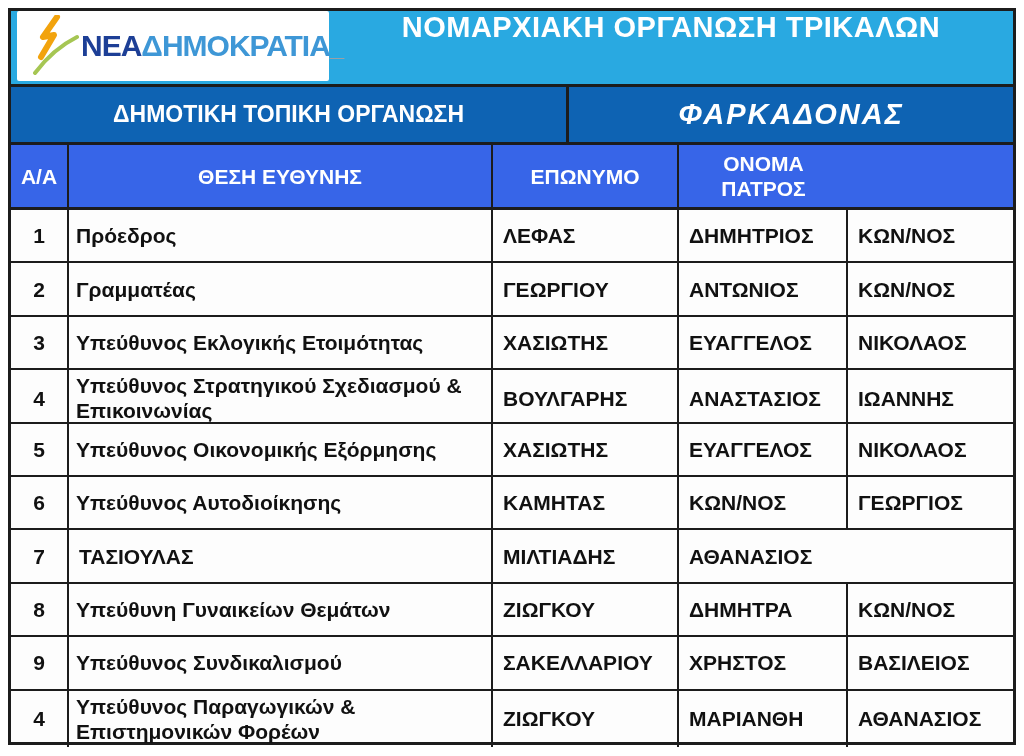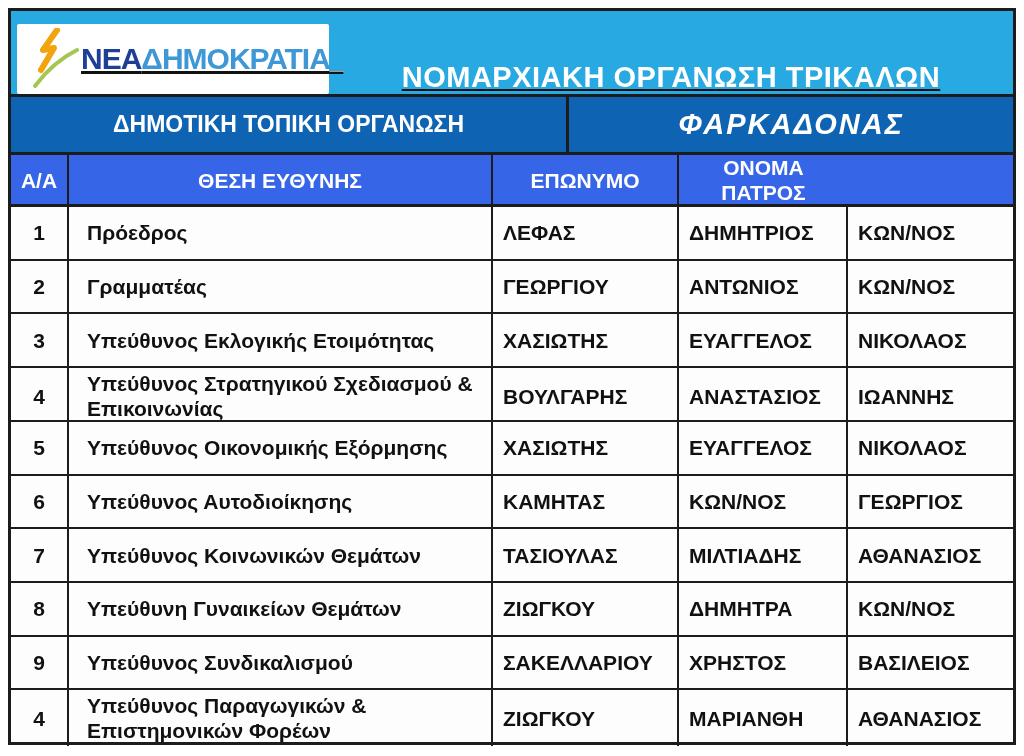--- a/index.html
+++ b/index.html
@@ -12,55 +12,55 @@
     --flame-orange:#f2a30d;
     --flame-green:#a6c653;
   }
   *{box-sizing:border-box;margin:0;padding:0;}
   html,body{width:1024px;height:756px;background:#fff;overflow:hidden;}
   body{font-family:"Liberation Sans","DejaVu Sans",sans-serif;font-weight:bold;color:#111;}
   .sheet{position:absolute;left:8px;top:8px;width:1008px;height:737px;
          border:3px solid var(--border);display:flex;flex-direction:column;background:#fff;}
 
   
-  .band1{height:86px;background:var(--top-band);border-bottom:3px solid var(--border);
-         display:flex;align-items:flex-end;flex:0 0 auto;text-decoration:underline;}
+  .band1{height:76px;background:var(--top-band);border-bottom:3px solid var(--border);
+         display:flex;align-items:flex-start;flex:0 0 auto;}
   .logo-box{width:312px;height:70px;background:#fff;margin-left:6px;border-radius:2px;
             display:flex;align-items:center;padding:0 10px;flex:0 0 auto;}
   .logo-icon{width:52px;height:62px;flex:0 0 auto;margin-right:2px;}
   .logo-text{font-size:30px;letter-spacing:-1px;white-space:nowrap;line-height:1;}
   .logo-nea{color:var(--logo-navy);}
   .logo-dem{color:var(--logo-blue);}
   .logo-suffix{color:#9aa0a6;font-size:26px;}
   .band1-title{flex:1;text-align:center;color:#fff;font-size:29px;letter-spacing:.5px;}
 
   
   .band2{height:58px;background:var(--sub-band);border-bottom:3px solid var(--border);
          display:flex;flex:0 0 auto;color:#fff;}
   .band2-left{width:558px;border-right:3px solid var(--border);
               display:flex;align-items:center;justify-content:center;font-size:23px;}
   .band2-right{flex:1;display:flex;align-items:center;justify-content:center;
                font-size:29px;font-style:italic;letter-spacing:2px;}
 
   
   .grid-row{display:grid;grid-template-columns:58px 424px 186px 169px 1fr;}
-  .thead{height:52px;background:var(--header-row);border-bottom:3px solid var(--border);
+  .thead{height:65px;background:var(--header-row);border-bottom:3px solid var(--border);
          color:#fff;flex:0 0 auto;}
   .thead .cell{display:flex;align-items:center;justify-content:center;text-align:center;
                font-size:21px;line-height:25px;border-right:2px solid var(--border);padding:0 8px;}
   .thead .cell:last-child{border-right:none;}
 
   .tbody{flex:1;display:flex;flex-direction:column;}
   .trow{flex:1;min-height:49px;border-bottom:2px solid var(--border);background:#fdfdfd;}
   .trow:last-child{border-bottom:none;}
   .trow .cell{display:flex;align-items:center;font-size:21px;line-height:25px;
               border-right:2px solid var(--border);padding:3px 10px;}
   .trow .cell:last-child{border-right:none;}
   .cell.c-index{justify-content:center;padding:3px 2px;}
-  .cell.c-position{padding-left:18px;padding-right:14px;}
+  .cell.c-position{padding-left:7px;padding-right:14px;}
 </style>
 </head>
 <body>
 
 <div class="sheet">
 
   <div class="band1">
     <div class="logo-box">
       <svg class="logo-icon" viewBox="0 0 52 62">
         <path d="M8 58 C 20 42, 34 30, 50 22" fill="none" stroke="var(--flame-green)" stroke-width="4" stroke-linecap="round"></path>
@@ -123,21 +123,20 @@
   </div>
       <div class="trow grid-row">
     <div class="cell c-index">6</div>
     <div class="cell c-position">Υπεύθυνος Αυτοδιοίκησης</div>
     <div class="cell c-surname">ΚΑΜΗΤΑΣ</div>
     <div class="cell c-first-name">ΚΩΝ/ΝΟΣ</div>
     <div class="cell c-father-name">ΓΕΩΡΓΙΟΣ</div>
   </div>
       <div class="trow grid-row">
     <div class="cell c-index">7</div>
-    <div class="cell c-position">Υπεύθυνος Κοινωνικών Θεμάτων</div>
     <div class="cell c-surname">ΤΑΣΙΟΥΛΑΣ</div>
     <div class="cell c-first-name">ΜΙΛΤΙΑΔΗΣ</div>
     <div class="cell c-father-name">ΑΘΑΝΑΣΙΟΣ</div>
   </div>
       <div class="trow grid-row">
     <div class="cell c-index">8</div>
     <div class="cell c-position">Υπεύθυνη Γυναικείων Θεμάτων</div>
     <div class="cell c-surname">ΖΙΩΓΚΟΥ</div>
     <div class="cell c-first-name">ΔΗΜΗΤΡΑ</div>
     <div class="cell c-father-name">ΚΩΝ/ΝΟΣ</div>

